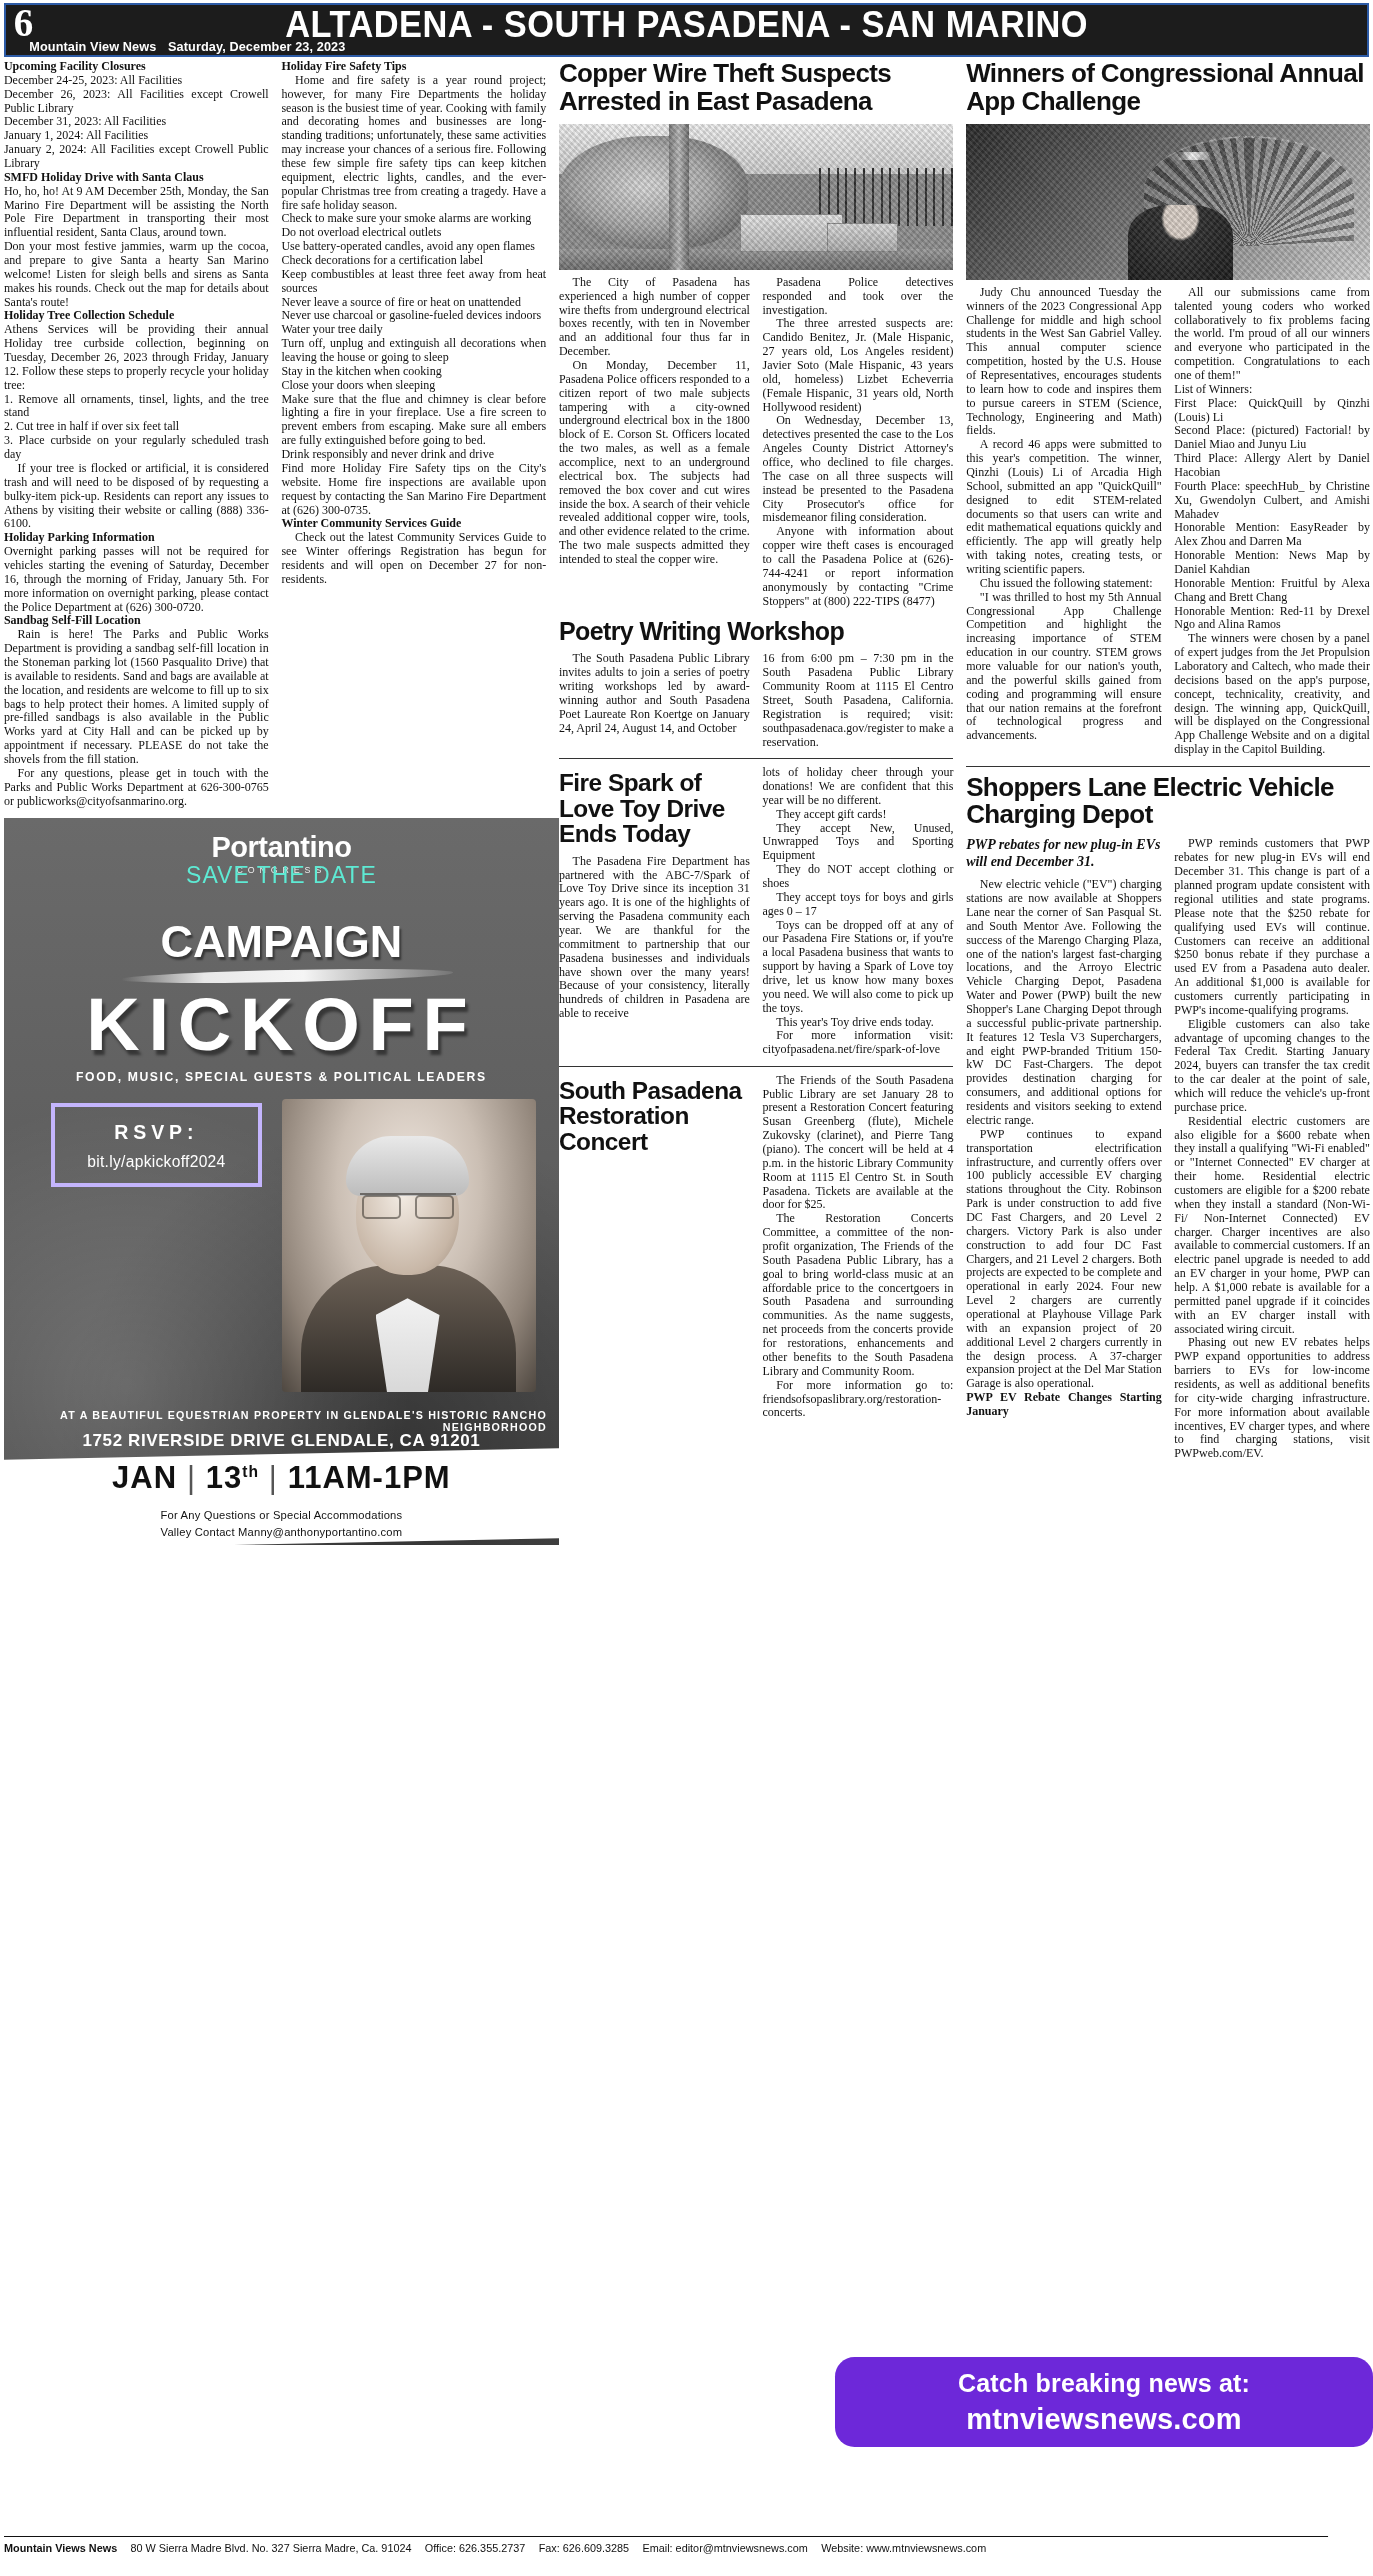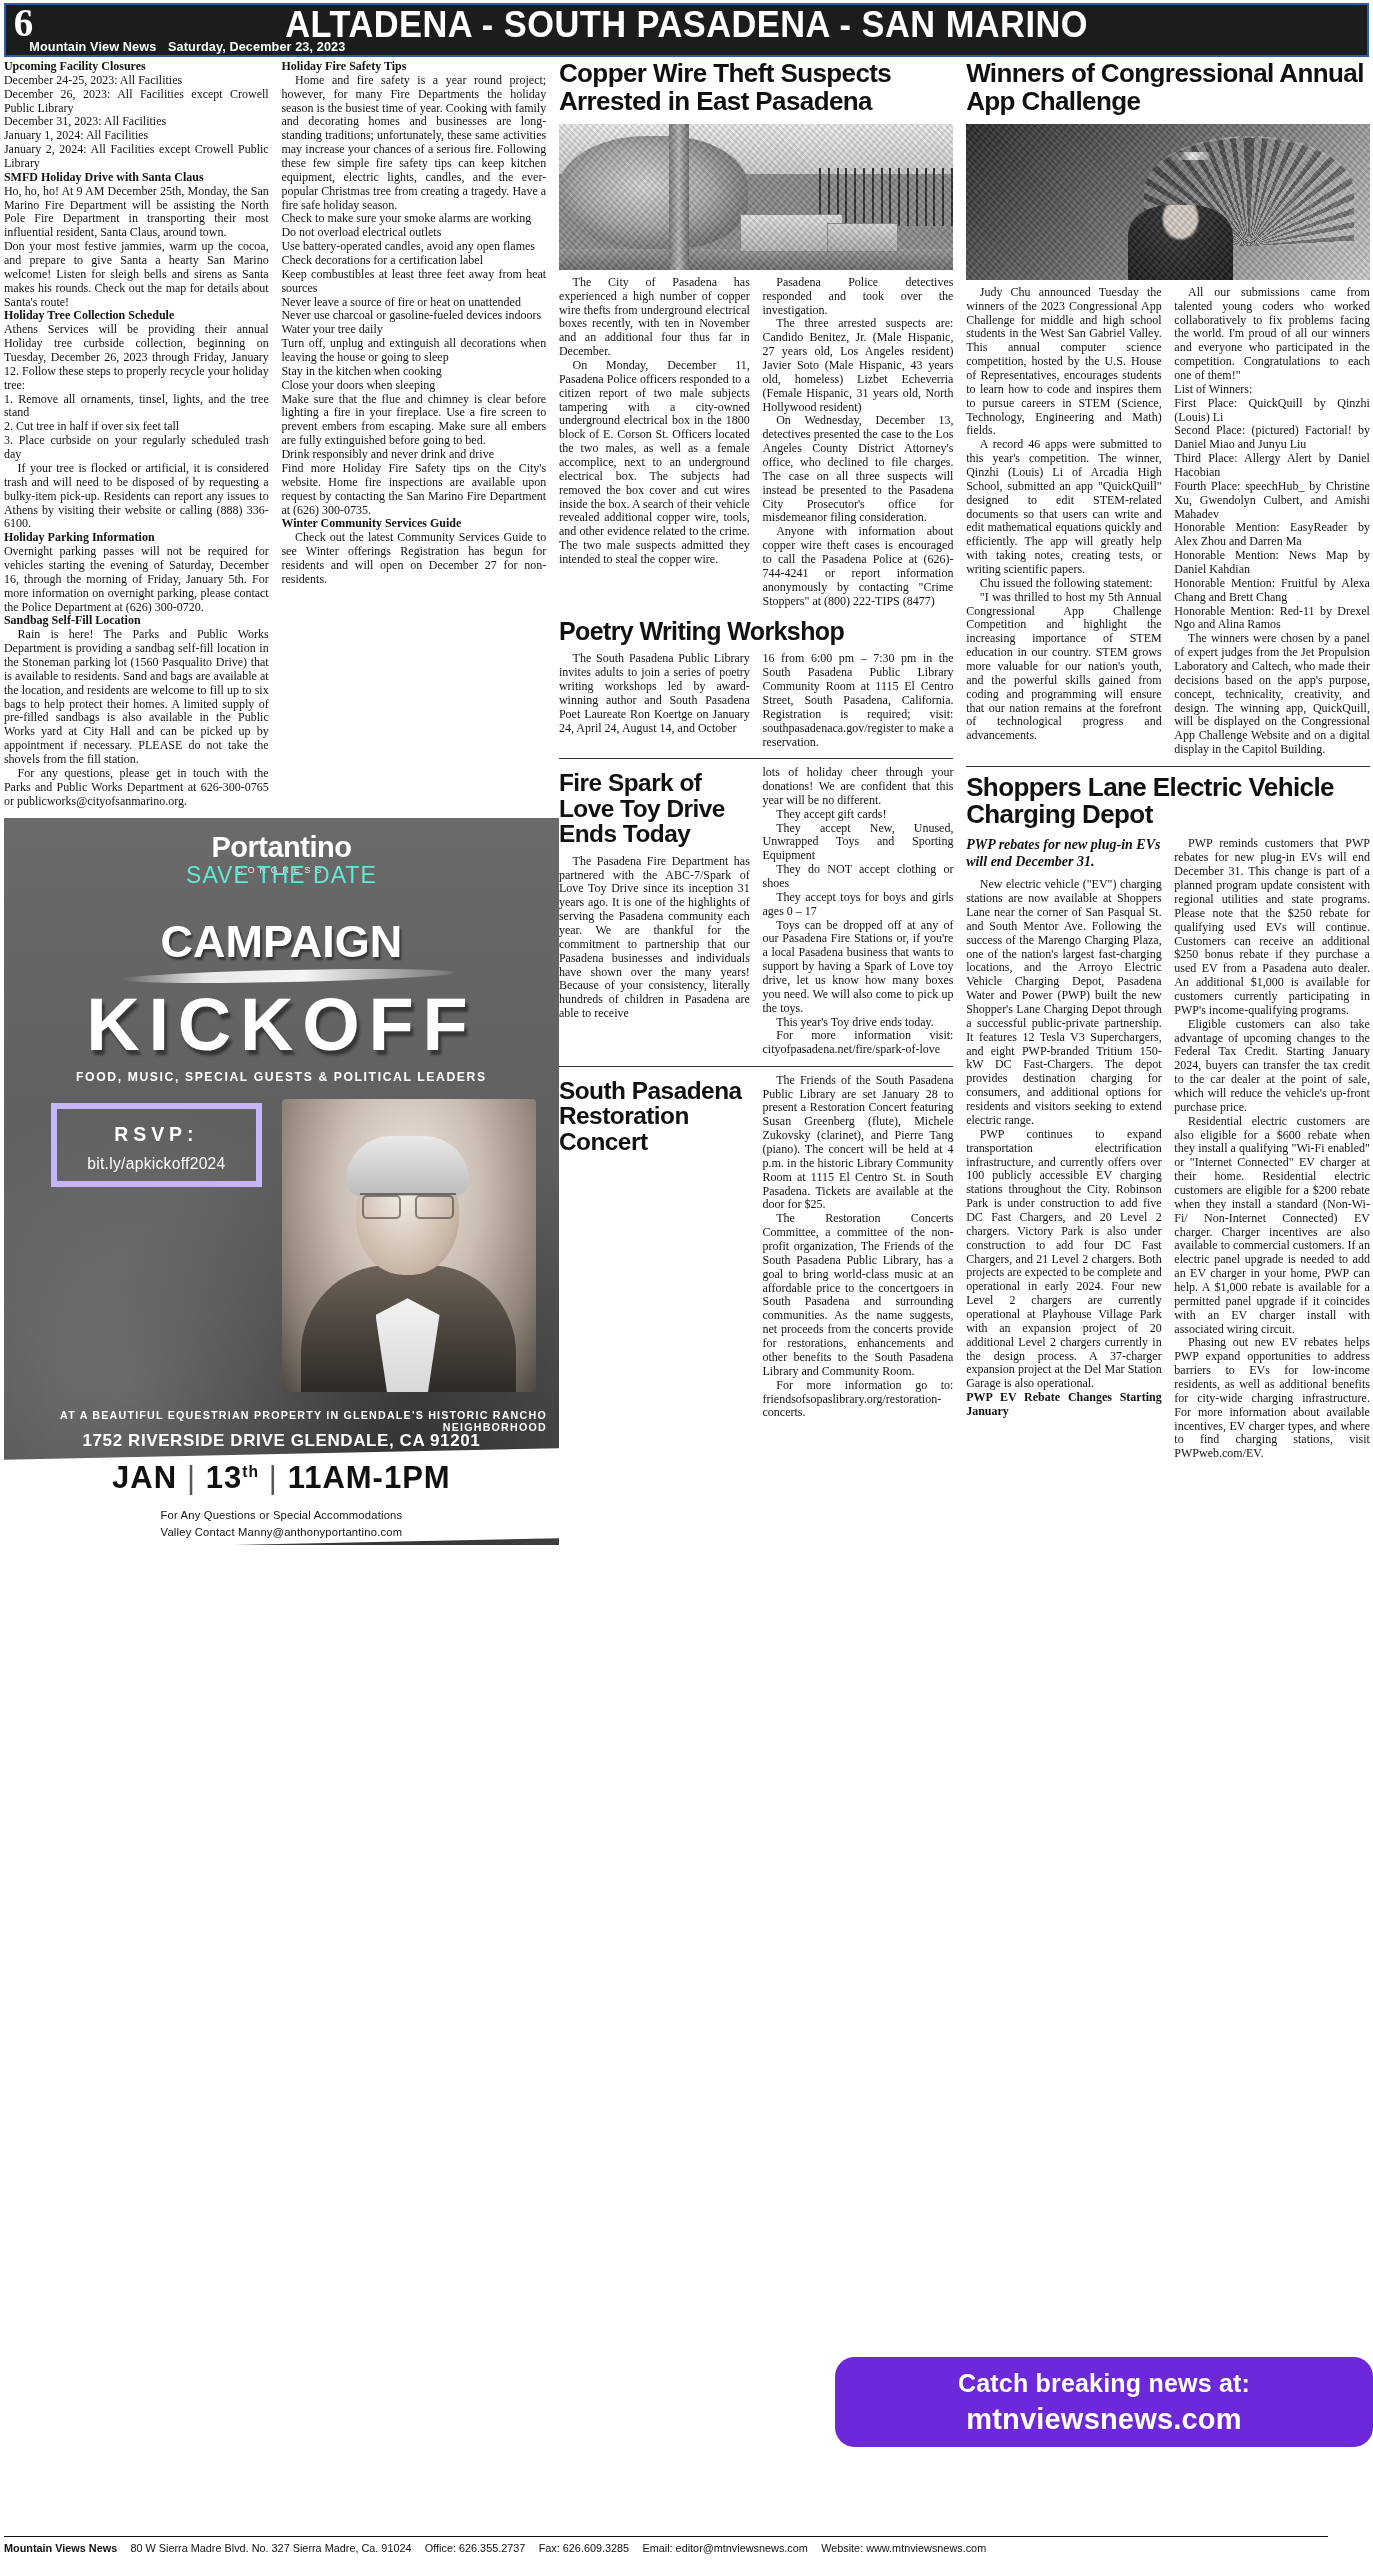--- a/index.html
+++ b/index.html
@@ -207,21 +207,21 @@
     text-align: center;
     font-family: "Liberation Sans", sans-serif;
     font-weight: bold;
     font-size: 12.2px;
     letter-spacing: 1.6px;
     color: #fff;
   }
   .ad-rsvp-box {
     position: absolute; top: 285px; left: 47px;
     width: 211px; height: 84px;
-    border: 6px solid #c4b5fd;
+    border: 4px solid #c4b5fd;
     text-align: center;
     padding-top: 13.7px;
   }
   .ad-rsvp-box .t1 {
     font-family: "Liberation Sans", sans-serif;
     font-weight: bold; font-size: 19.5px; letter-spacing: 4.9px;
   }
   .ad-rsvp-box .t2 {
     font-family: "Liberation Sans", sans-serif;
     font-size: 15.6px; letter-spacing: 0.3px; margin-top: 8.8px;

